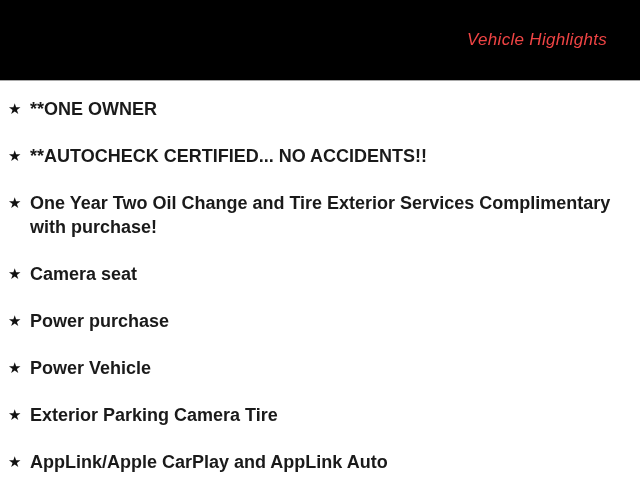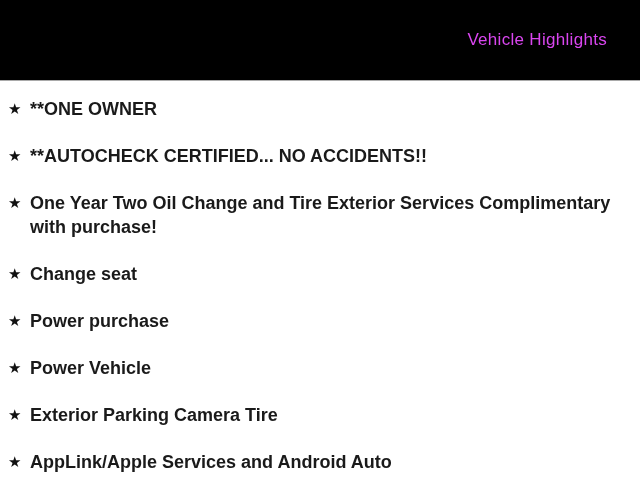--- a/index.html
+++ b/index.html
@@ -24,24 +24,25 @@
     height: 81px;
     width: 100%;
     background: #000000;
     border-bottom: 1px solid #a9a9a9;
     display: flex;
     align-items: center;
     justify-content: flex-end;
     padding-right: 33px;
   }
   .banner-title {
-    color: #d946ef;
+    color: #ef4444;
     font-size: 17px;
     letter-spacing: 0.3px;
     white-space: nowrap;
+    font-style: italic;
   }
   .content {
     box-sizing: border-box;
     padding: 16px 28px 0 8px;
   }
   .highlights {
     list-style: none;
     margin: 0;
     padding: 0;
   }
@@ -91,39 +92,39 @@
         <span class="item-text">**AUTOCHECK CERTIFIED... NO ACCIDENTS!!</span>
       </li>
 
       <li>
         <span class="star">★</span>
         <span class="item-text">One Year Two Oil Change and Tire Exterior Services Complimentary with purchase!</span>
       </li>
 
       <li>
         <span class="star">★</span>
-        <span class="item-text">Change seat</span>
+        <span class="item-text">Camera seat</span>
       </li>
 
       <li>
         <span class="star">★</span>
         <span class="item-text">Power purchase</span>
       </li>
 
       <li>
         <span class="star">★</span>
         <span class="item-text">Power Vehicle</span>
       </li>
 
       <li>
         <span class="star">★</span>
         <span class="item-text">Exterior Parking Camera Tire</span>
       </li>
 
       <li>
         <span class="star">★</span>
-        <span class="item-text">AppLink/Apple Services and Android Auto</span>
+        <span class="item-text">AppLink/Apple CarPlay and AppLink Auto</span>
       </li>
 
     </ul>
   </main>
 
 </div>
 
 </body></html>

